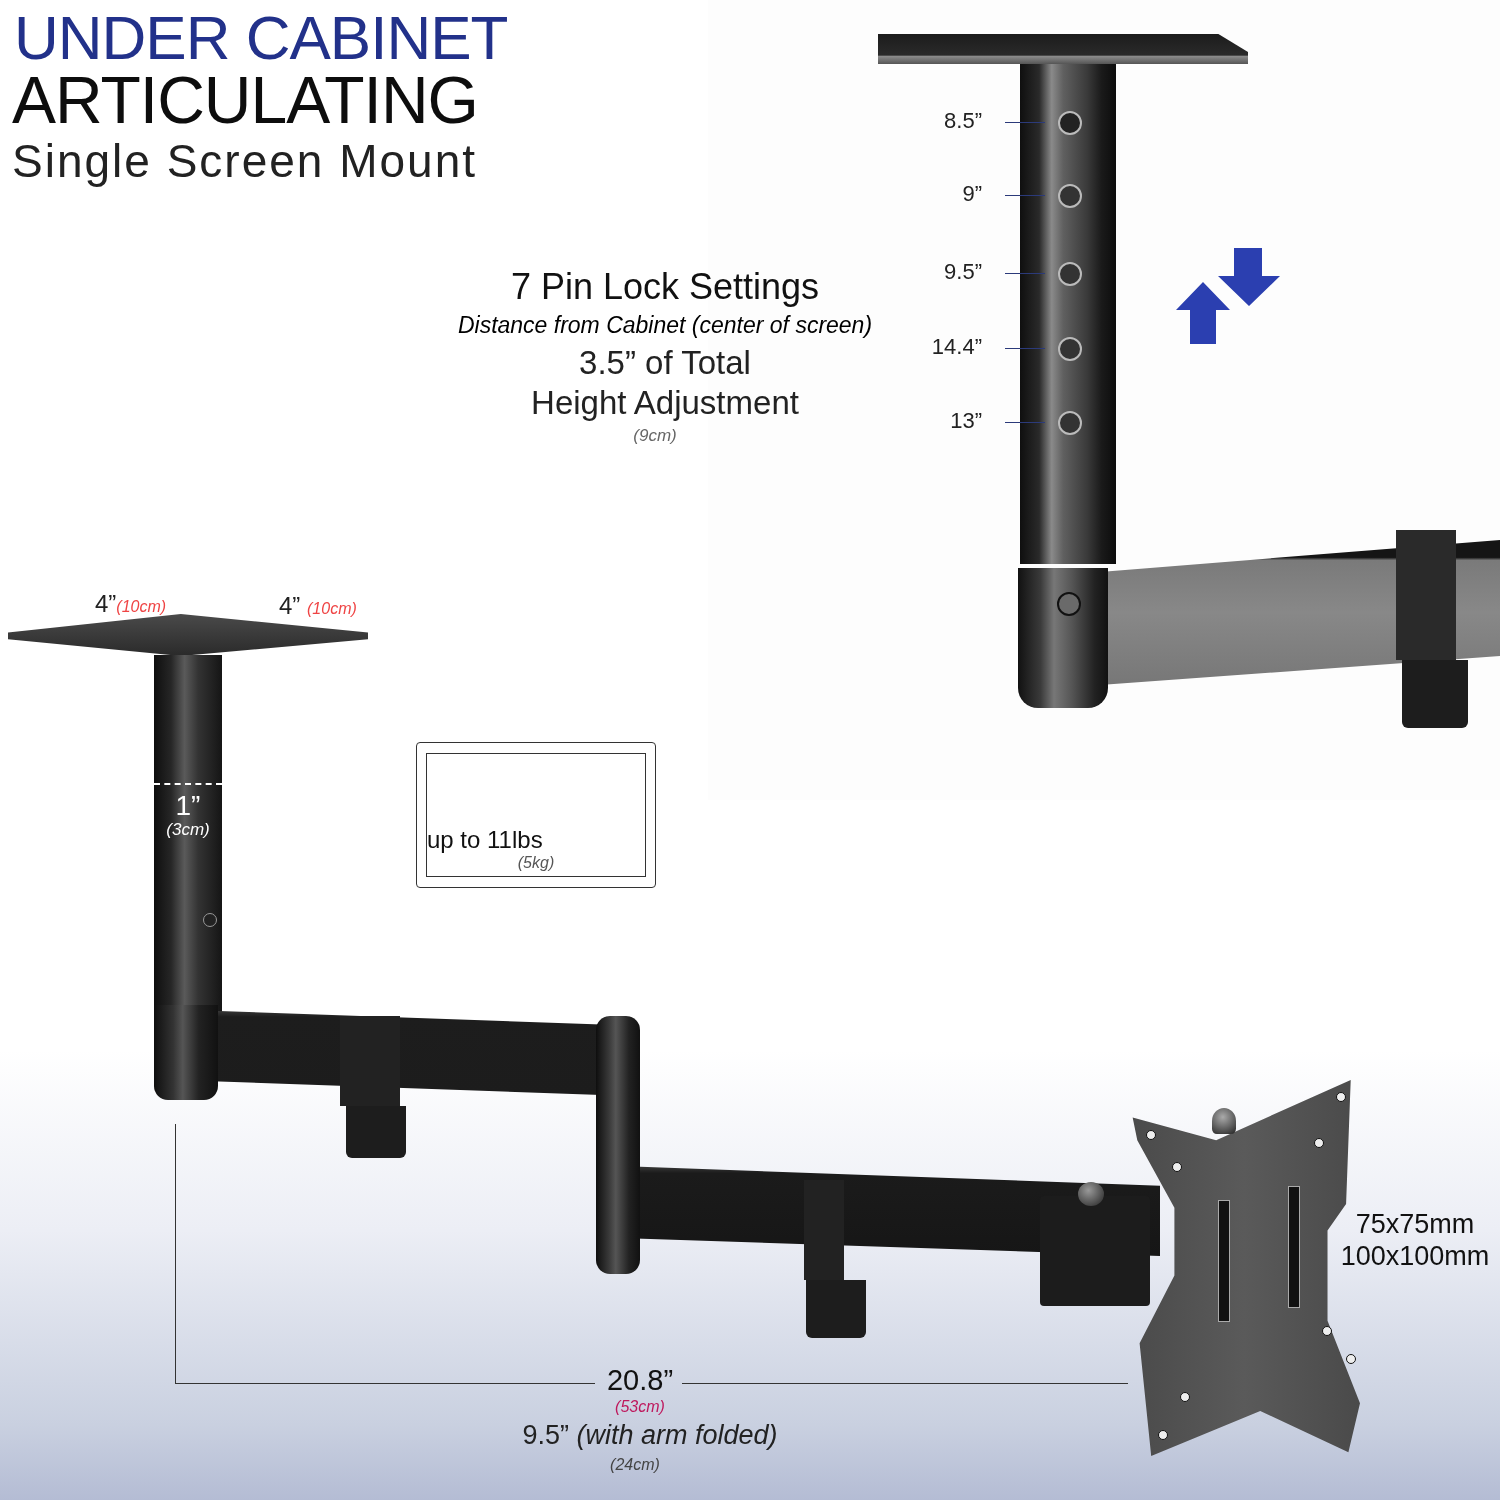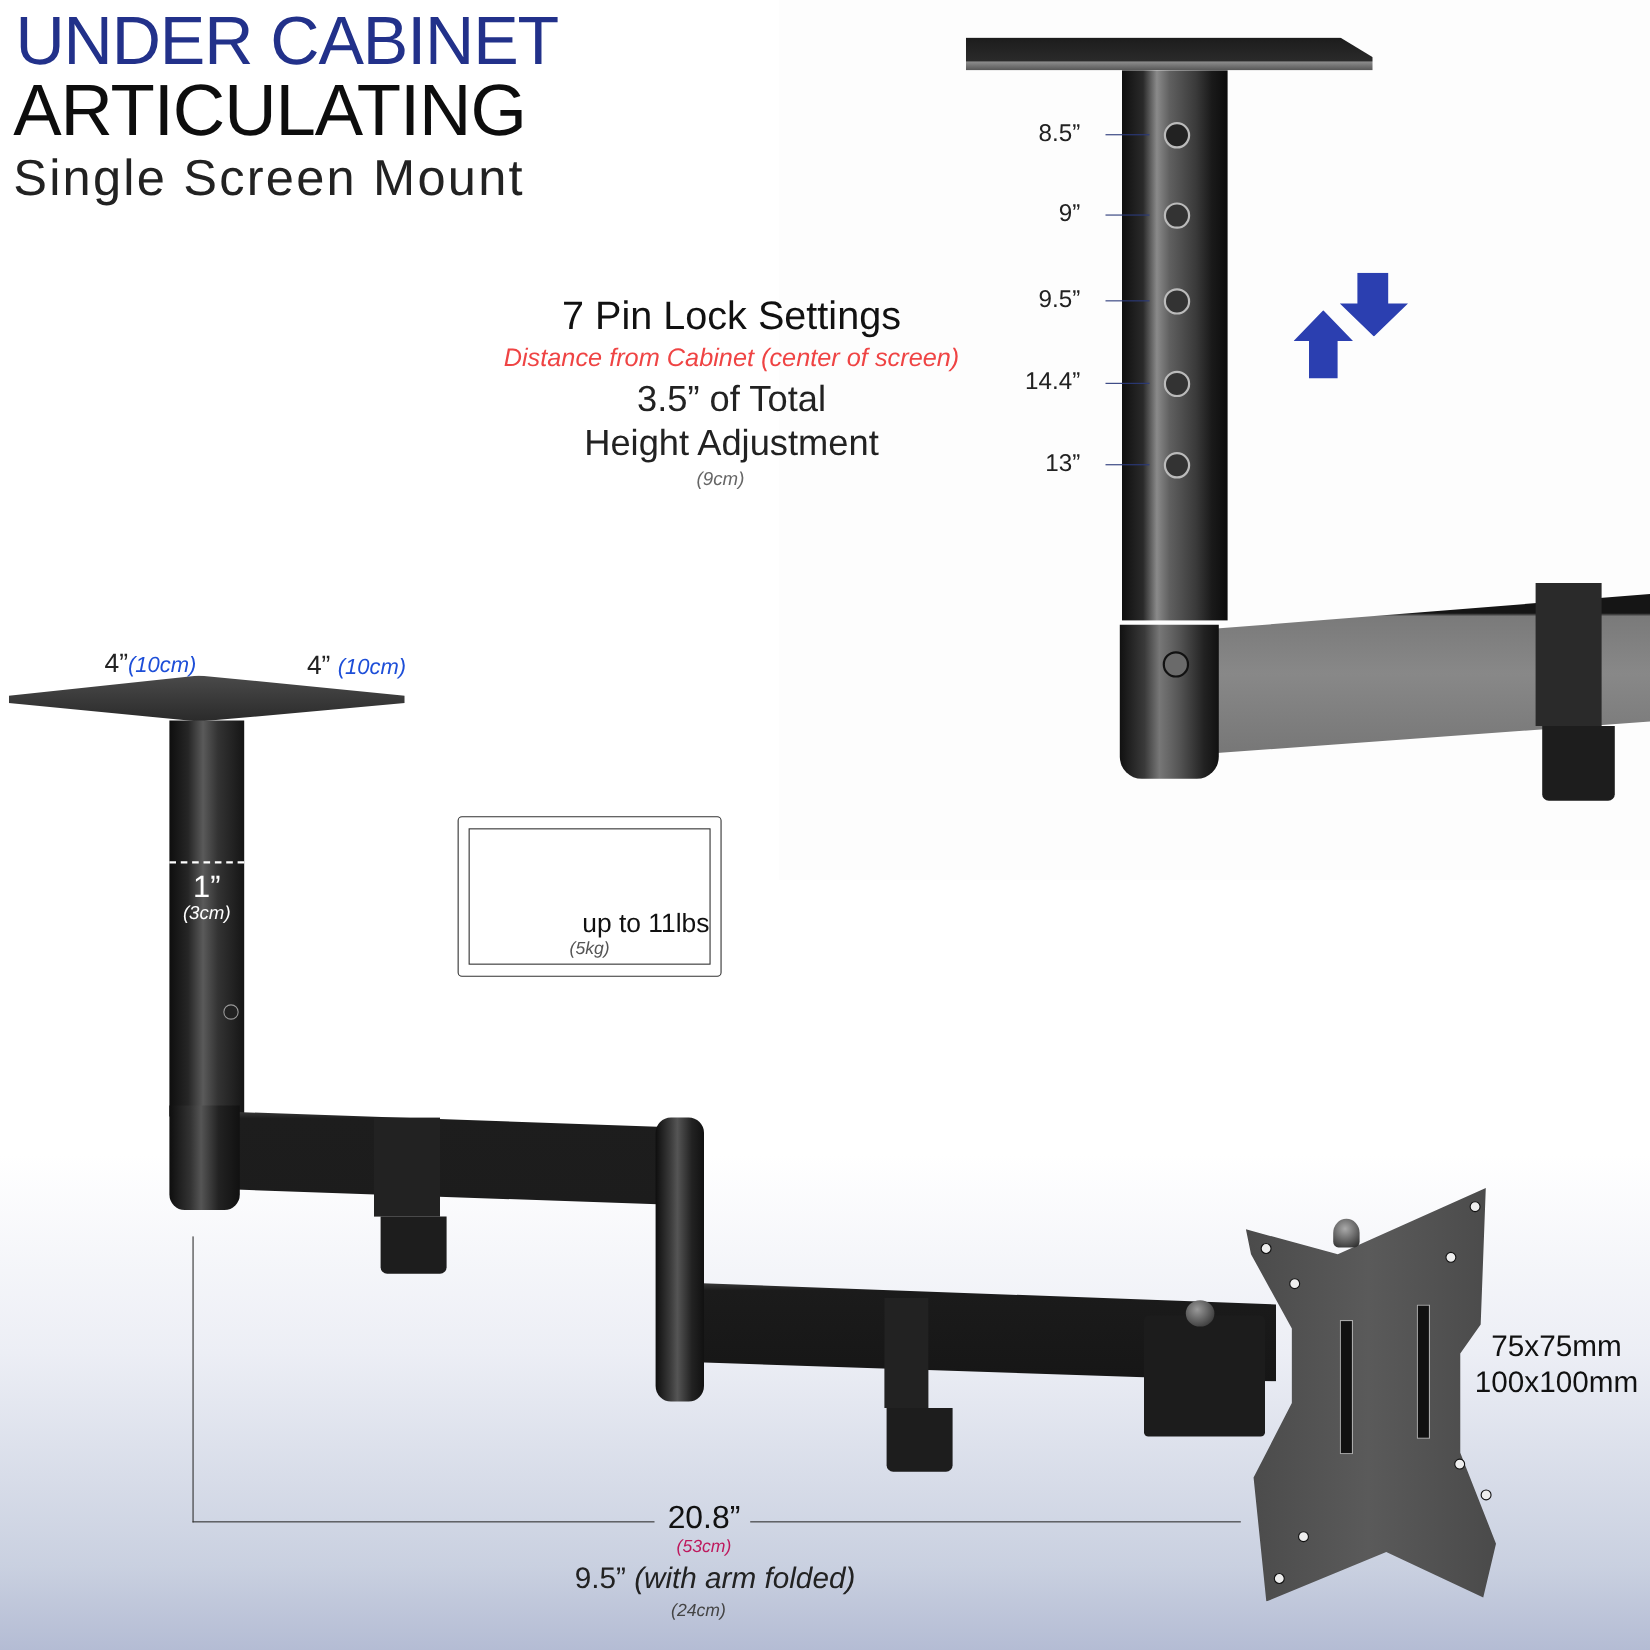--- a/index.html
+++ b/index.html
@@ -13,21 +13,21 @@
   
   .title1 { left:14px; top:2px; font-size:62px; color:#22318a; letter-spacing:-1px; font-weight:400; white-space:nowrap; }
   .title2 { left:12px; top:62px; font-size:66px; color:#0d0d0d; letter-spacing:-1px; font-weight:400; white-space:nowrap; }
   .title3 { left:12px; top:134px; font-size:46px; color:#222; letter-spacing:2px; font-weight:300; white-space:nowrap; }
 
   
   .inset { left:708px; top:0; width:792px; height:800px; background:#fdfdfd; }
 
   
   .pin-title { left:430px; top:266px; width:470px; text-align:center; font-size:36px; color:#111; }
-  .pin-sub { left:420px; top:312px; width:490px; text-align:center; font-size:23px; font-style:italic; color:#ef4444; }
+  .pin-sub { left:420px; top:312px; width:490px; text-align:center; font-size:23px; font-style:italic; color:#000000; }
   .pin-total1 { left:430px; top:344px; width:470px; text-align:center; font-size:33px; color:#222; }
   .pin-total2 { left:430px; top:384px; width:470px; text-align:center; font-size:33px; color:#222; }
   .pin-cm { left:430px; top:426px; width:450px; text-align:center; font-size:17px; font-style:italic; color:#666; }
 
   
   .top-plate { left:878px; top:34px; width:370px; height:30px; background:linear-gradient(#1c1c1c 0%,#2a2a2a 70%,#8a8a8a 75%,#555 100%);
     clip-path: polygon(0 0, 92% 0, 100% 60%, 100% 100%, 0 100%); }
   .col { left:1020px; top:64px; width:96px; height:500px;
     background:linear-gradient(to right,#0f0f0f 0%,#2a2a2a 20%,#8a8a8a 33%,#606060 45%,#3a3a3a 70%,#1a1a1a 85%,#0c0c0c 100%); }
   .col-base { left:1018px; top:568px; width:90px; height:140px; border-radius:0 0 20px 20px;
@@ -41,37 +41,37 @@
 
   .pin-hole { width:20px; height:20px; border-radius:50%; border:2px solid #bbb; background:#333; }
   .pin-label { font-size:22px; color:#222; text-align:right; width:80px; }
   .pin-line { height:1px; background:#2b3a7a; width:40px; }
 
   .arrow-up { left:1176px; top:282px; width:54px; height:62px; }
   .arrow-down { left:1218px; top:248px; width:62px; height:58px; }
 
   
   .plate-label { font-size:24px; color:#222; white-space:nowrap; }
-  .plate-label i { font-size:20px; color:#1d4ed8; }
+  .plate-label i { font-size:16px; color:#ef4444; }
   .low-plate { left:8px; top:614px; width:360px; height:42px;
     background:linear-gradient(#4a4a4a,#2a2a2a);
     clip-path: polygon(0 44%, 48% 0, 100% 44%, 100% 60%, 48% 100%, 0 60%); }
   .low-col { left:154px; top:655px; width:68px; height:360px;
     background:linear-gradient(to right,#0e0e0e 0%,#262626 25%,#5a5a5a 45%,#333 65%,#151515 100%); }
   .low-dash { left:154px; top:783px; width:68px; border-top:2px dashed #fff; }
   .low-1 { left:154px; top:790px; width:68px; text-align:center; font-size:28px; color:#fff; }
   .low-3cm { left:154px; top:820px; width:68px; text-align:center; font-size:17px; font-style:italic; color:#fff; }
   .low-hole { left:203px; top:913px; width:12px; height:12px; border-radius:50%; border:1px solid #999; background:#222; }
   .low-base { left:154px; top:1005px; width:64px; height:95px; background:linear-gradient(to right,#0e0e0e,#333 30%,#555 45%,#222 70%,#111); border-radius:0 0 14px 14px; }
 
   
   .sizebox { left:416px; top:742px; width:238px; height:144px; border:1.5px solid #333; border-radius:4px; background:#fff; }
   .sizebox-inner { position:absolute; left:9px; top:10px; right:9px; bottom:10px; border:1.5px solid #333; }
   .size-range { position:absolute; left:0; right:0; top:28px; text-align:center; font-size:36px; color:#111; }
-  .size-weight { position:absolute; left:0; right:0; top:72px; text-align:right; font-size:24px; color:#111; }
+  .size-weight { position:absolute; left:0; right:0; top:72px; text-align:left; font-size:24px; color:#111; }
   .size-kg { position:absolute; left:0; right:0; top:100px; text-align:center; font-size:16px; font-style:italic; color:#555; }
 
   
   .arm1 { left:190px; top:1010px; width:440px; height:86px; background:linear-gradient(#3a3a3a 0%,#1d1d1d 8%,#1c1c1c 100%);
     clip-path: polygon(0 0, 100% 18%, 100% 100%, 0 82%); }
   .arm1-clip { left:340px; top:1016px; width:60px; height:90px; background:#222; }
   .arm1-hook { left:346px; top:1106px; width:60px; height:52px; background:#1d1d1d; border-radius:0 0 6px 6px; }
   .elbow { left:596px; top:1016px; width:44px; height:258px; border-radius:14px;
     background:linear-gradient(to right,#0e0e0e,#3a3a3a 30%,#555 45%,#222 75%,#111); }
   .arm2 { left:620px; top:1166px; width:540px; height:90px; background:linear-gradient(#3a3a3a 0%,#1b1b1b 8%,#161616 100%);

